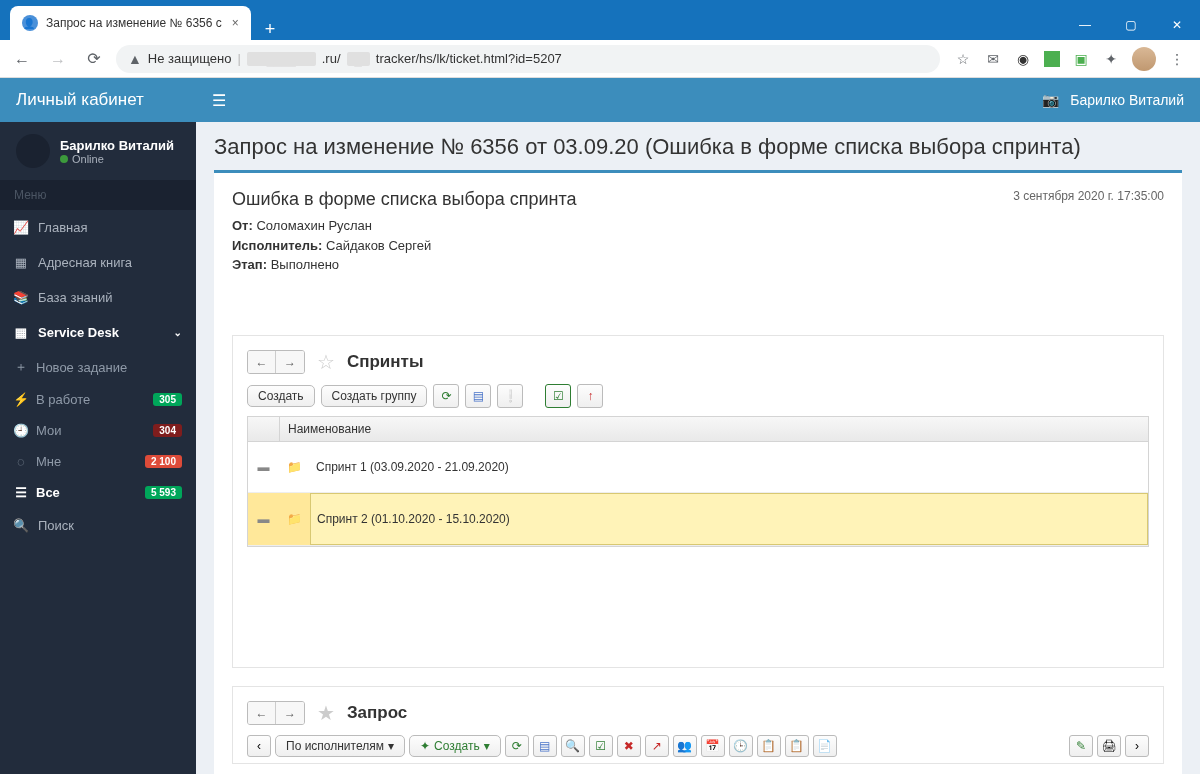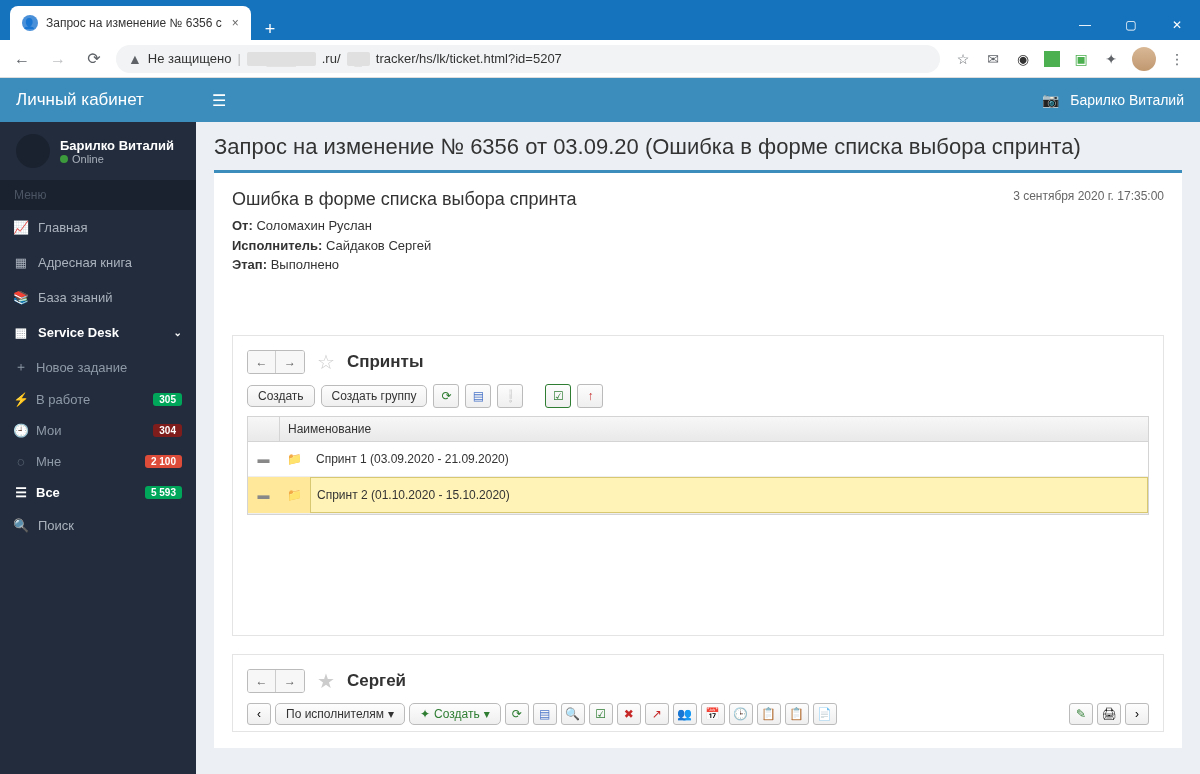--- a/index.html
+++ b/index.html
@@ -76,21 +76,21 @@
 .ibtn { width:26px; height:24px; border:1px solid #bbb; background:linear-gradient(#fdfdfd,#efefef); border-radius:3px; display:inline-flex; align-items:center; justify-content:center; font-size:12px; cursor:pointer;}
 
 .grid { border:1px solid #d4d4d4; font-size:12px; margin-top:2px;}
 .grid-head { background:linear-gradient(#f7f7f7,#e9e9e9); border-bottom:1px solid #d4d4d4; display:flex;}
 .gcell-expand { width:32px; border-right:1px solid #d4d4d4; padding:5px;}
 .gcell-name { flex:1; padding:5px 8px; color:#333;}
 .grid-row { display:flex; border-bottom:1px solid #eee; align-items:center;}
 .grid-row.selected { background:#ffe89a;}
 .row-expand { width:32px; text-align:center; color:#888; padding:5px; border-right:1px solid transparent;}
 .row-icon { width:30px; text-align:center; padding:5px 0;}
-.row-name { flex:1; padding:10px 6px; color:#333;}
+.row-name { flex:1; padding:18px 6px; color:#333;}
 .grid-row.selected .row-name { border:1px solid #d8c872; background:#fff3b8;}
 
 
 .tasks-toolbar { display:flex; gap:4px; padding:6px 0; align-items:center; flex-wrap:wrap;}
 .tasks-toolbar .ibtn.sm { width:24px; height:22px;}
 
 </style>
 </head>
 <body>
 
@@ -261,21 +261,21 @@
           <div style="height:120px"></div>
         </div>
 
         <div class="panel" style="margin-top:18px">
           <div class="panel-header">
             <div class="pnav">
               <div class="pnav-btn">←</div>
               <div class="pnav-btn">→</div>
             </div>
             <span class="star">★</span>
-            <span class="panel-title">Сергей</span>
+            <span class="panel-title">Запрос</span>
           </div>
           <div class="tasks-toolbar">
             <span class="ibtn sm">‹</span>
             <span class="tbtn"><span>По исполнителям</span> ▾</span>
             <span class="tbtn" style="color:#2e7d32">✦ <span>Создать</span> ▾</span>
             <span class="ibtn sm" style="color:#2e7d32">⟳</span>
             <span class="ibtn sm" style="color:#4a74c9">▤</span>
             <span class="ibtn sm">🔍</span>
             <span class="ibtn sm" style="color:#2e7d32">☑</span>
             <span class="ibtn sm" style="color:#c62828">✖</span>

